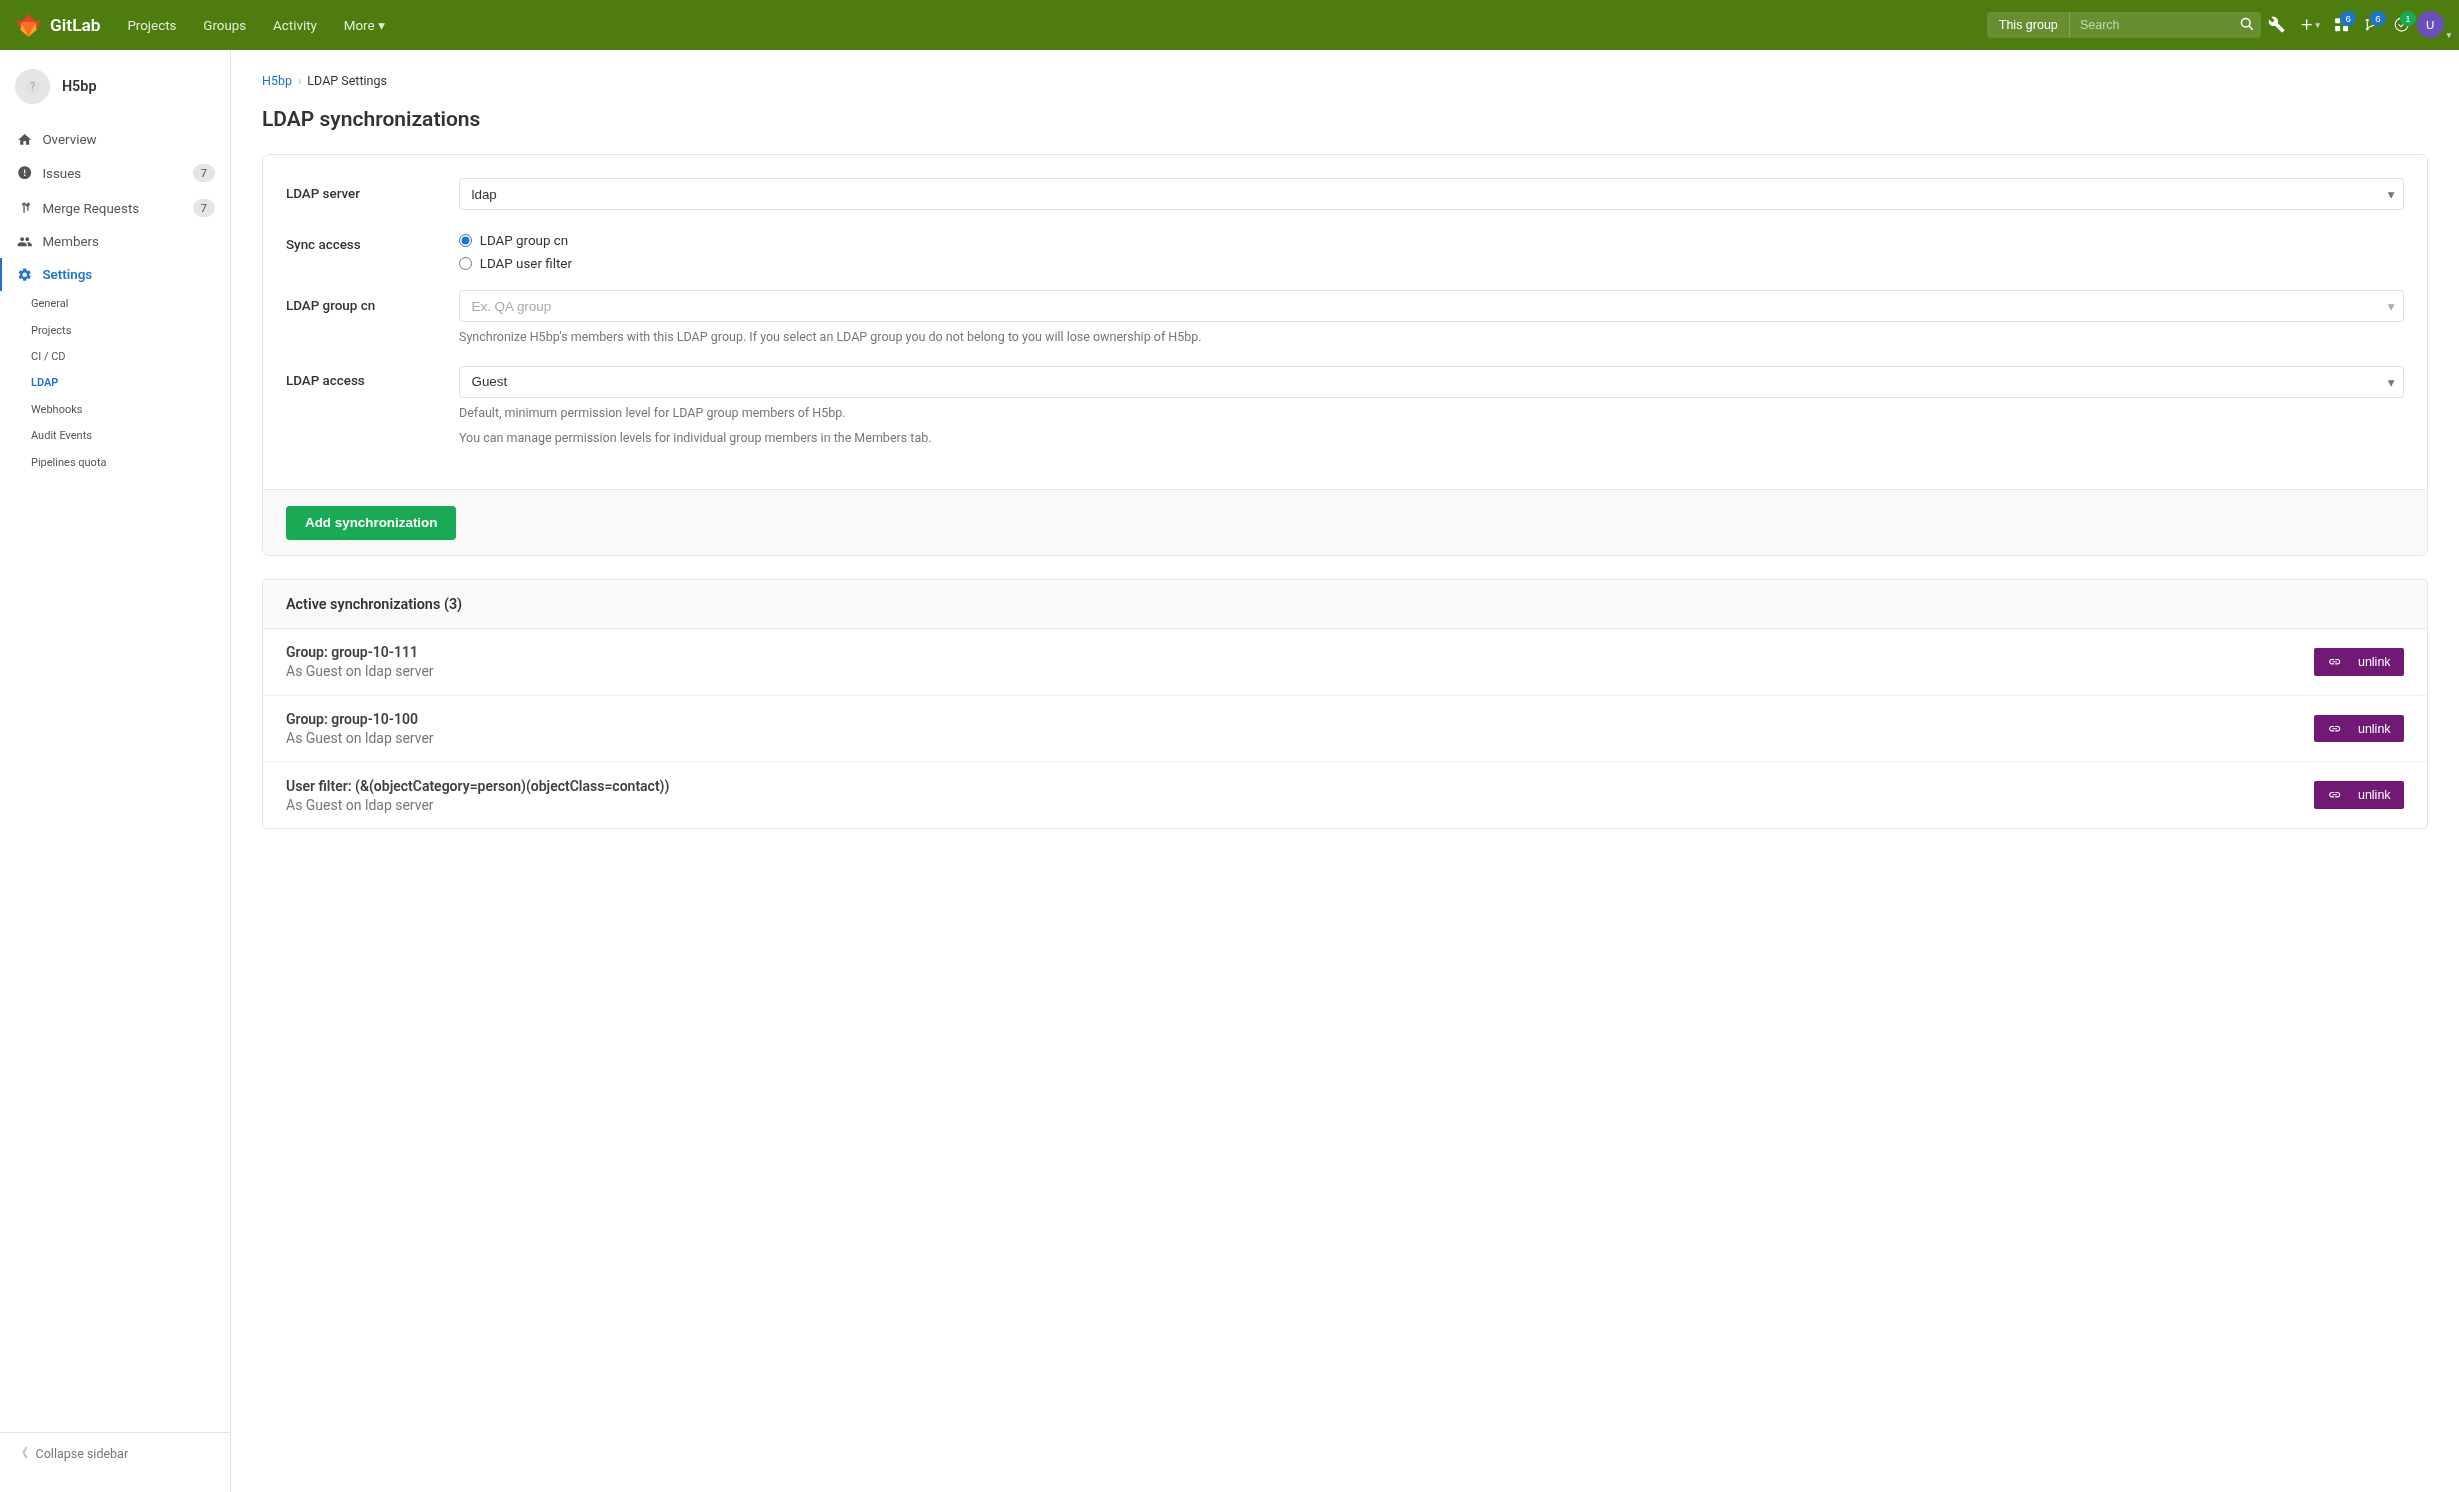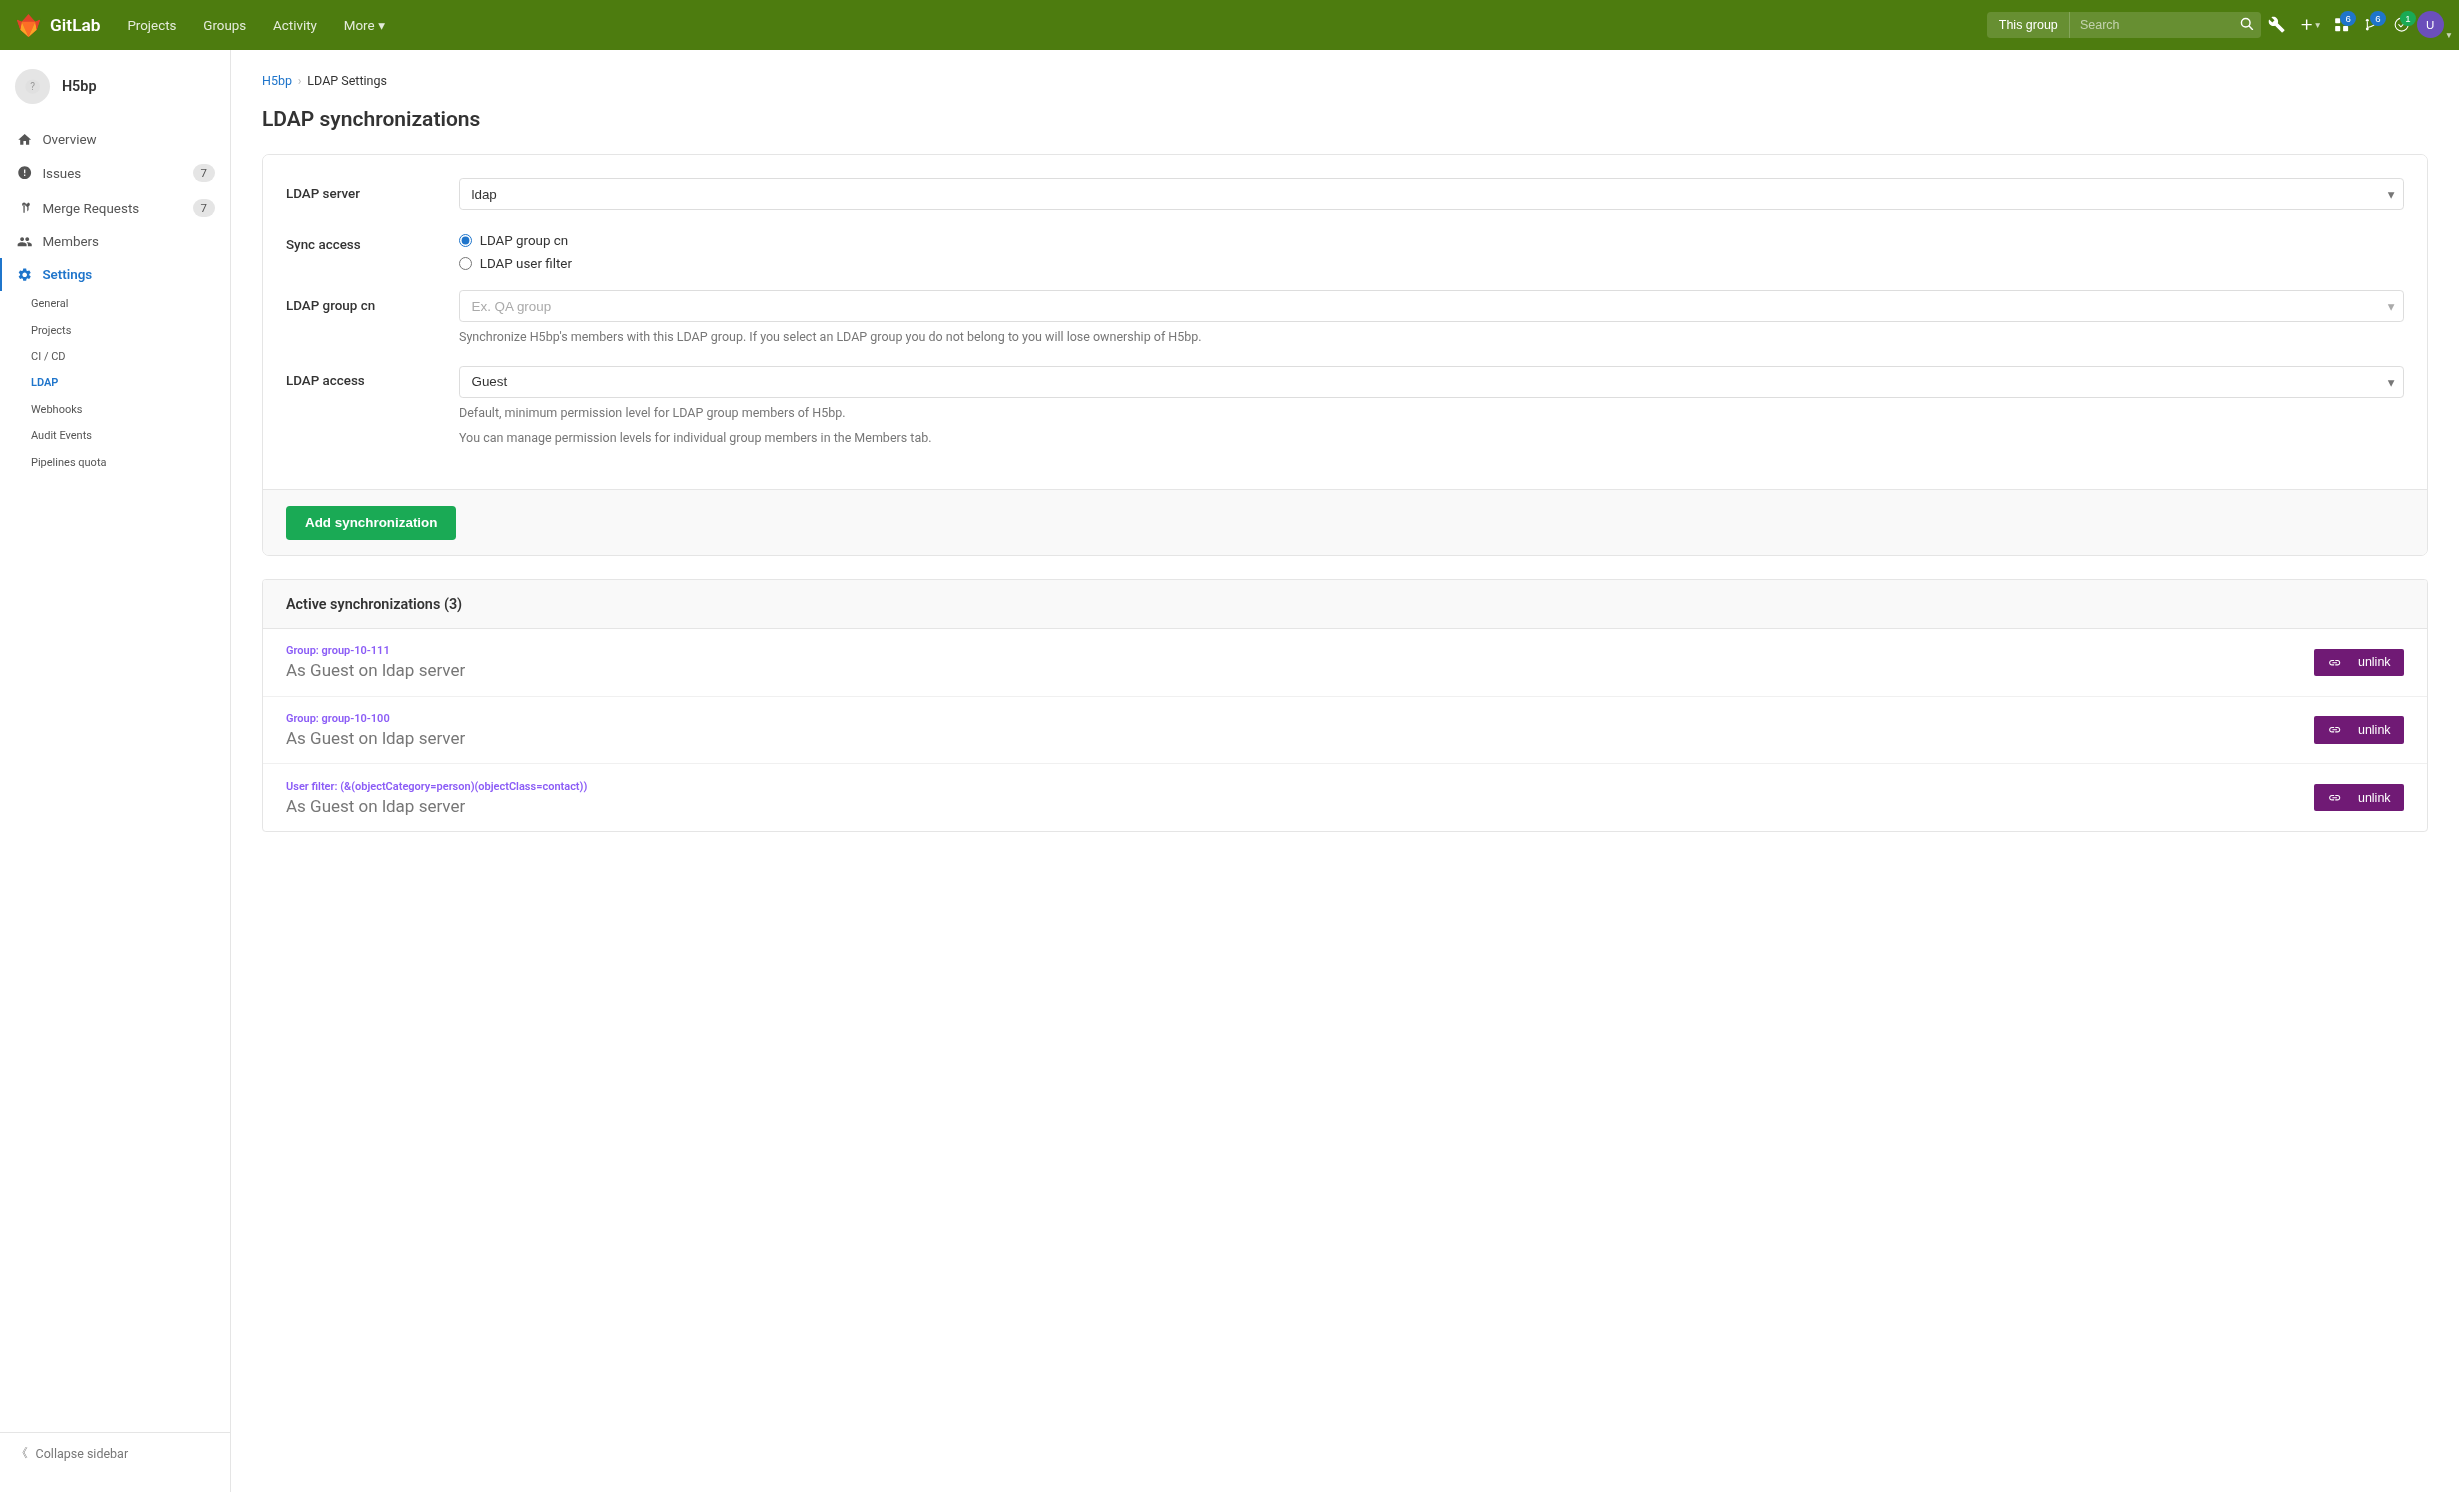--- a/index.html
+++ b/index.html
@@ -361,27 +361,27 @@
     }
     .sync-item {
       display: flex;
       align-items: center;
       padding: 15.4px 23px;
       border-bottom: 1px solid #f0f0f0;
     }
     .sync-item:last-child { border-bottom: none; }
     .sync-info { flex: 1; }
     .sync-name {
-      font-size: 11px;
+      font-size: 14px;
       font-weight: 600;
-      color: #8b5cf6;
+      color: #404040;
       margin-bottom: 2.9px;
     }
     .sync-detail {
-      font-size: 17px;
+      font-size: 14px;
       color: #777;
     }
     .btn-unlink {
       background: #701a75;
       color: #fff;
       border: none;
       padding: 6.7px 13.4px;
       border-radius: 2px;
       font-size: 12.5px;
       cursor: pointer;

